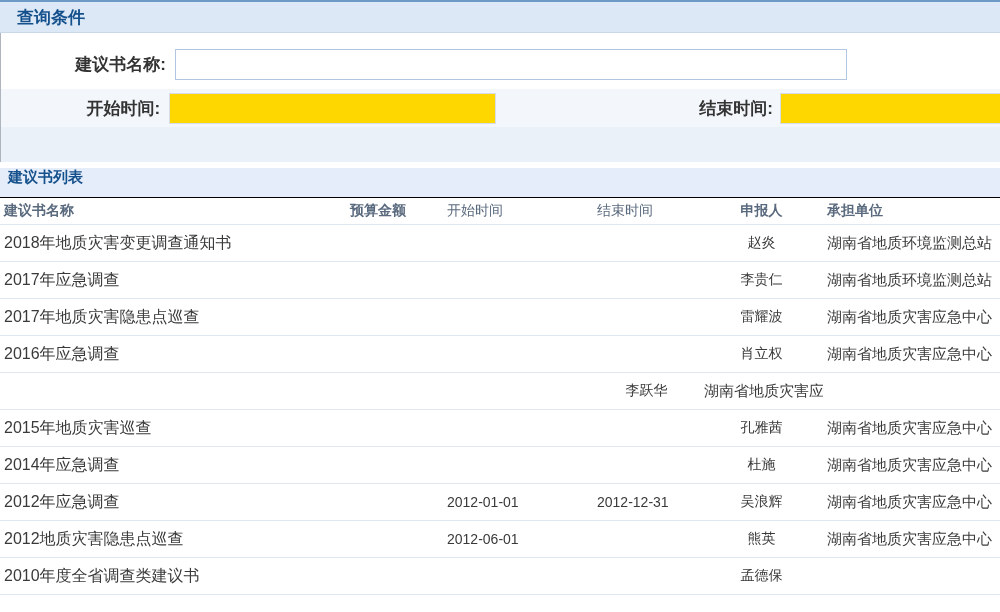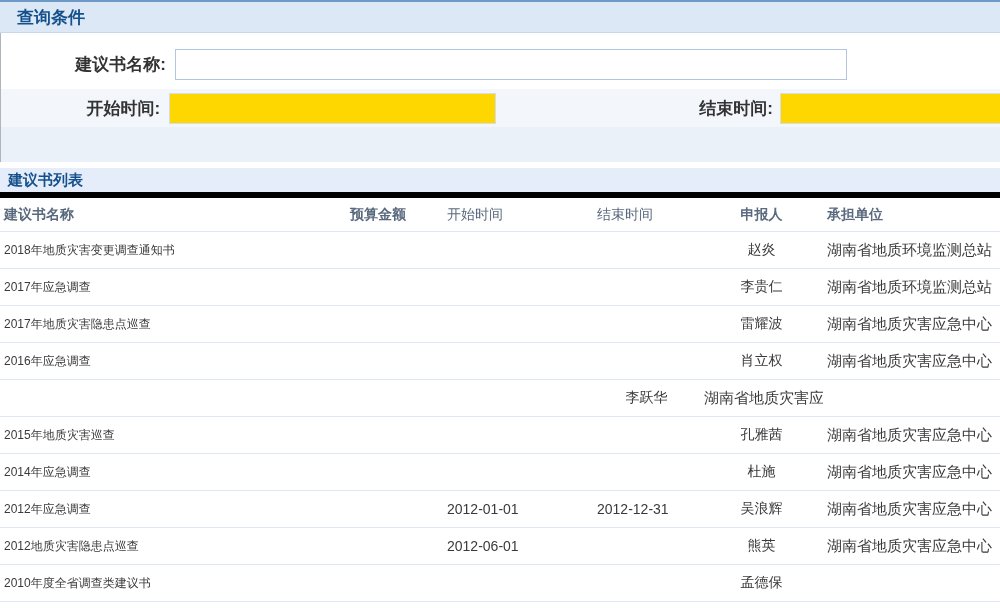--- a/index.html
+++ b/index.html
@@ -22,29 +22,29 @@
     background:#fff; font-size:16px; padding:0 6px; outline:none; }
   .date-input { height:31px; background:#ffd700; border:1px solid #d6dde8;
     font-size:16px; padding:0 6px; outline:none; }
   .date-start { width:339px; margin-left:9px; }
   .end-label { width:287px; }
   .date-end { flex:1; margin-left:7px; border-right:none; }
 
   .section-gap { height:6px; background:#fff; }
 
   
-  .list-header { height:30px; background:#e4edf9; border-bottom:6px solid #000000;
-    display:flex; align-items:center; padding-left:8px; }
+  .list-header { height:30px; background:#e4edf9; border-bottom:1px solid #000000;
+    display:flex; align-items:flex-start; padding-left:8px; }
   .list-title { color:#14508c; font-weight:bold; font-size:15px; }
   .trow { display:grid; grid-template-columns:346px 97px 150px 107px 123px 1fr;
     align-items:center; height:37px; border-bottom:1px solid #dfe7f0; background:#fff; }
-  .thead { height:34px; }
+  .thead { height:27px; }
   .cell { padding-left:4px; font-size:14px; color:#3a3a3a; white-space:nowrap; overflow:hidden; }
   .thead .cell { color:#5a6a7e; font-weight:bold; font-size:14px; }
-  .cell.c-name { font-size:12px; }
+  .cell.c-name { font-size:16px; }
   .thead .cell.c-name { font-size:14px; }
   .cell.c-date { font-weight:normal; }
   .cell.c-applicant { text-align:center; padding-left:0; }
   .cell.c-unit { font-size:15px; }
   .thead .cell.c-unit { font-size:14px; }
 </style>
 </head>
 <body>
 
 <section class="query-panel">

